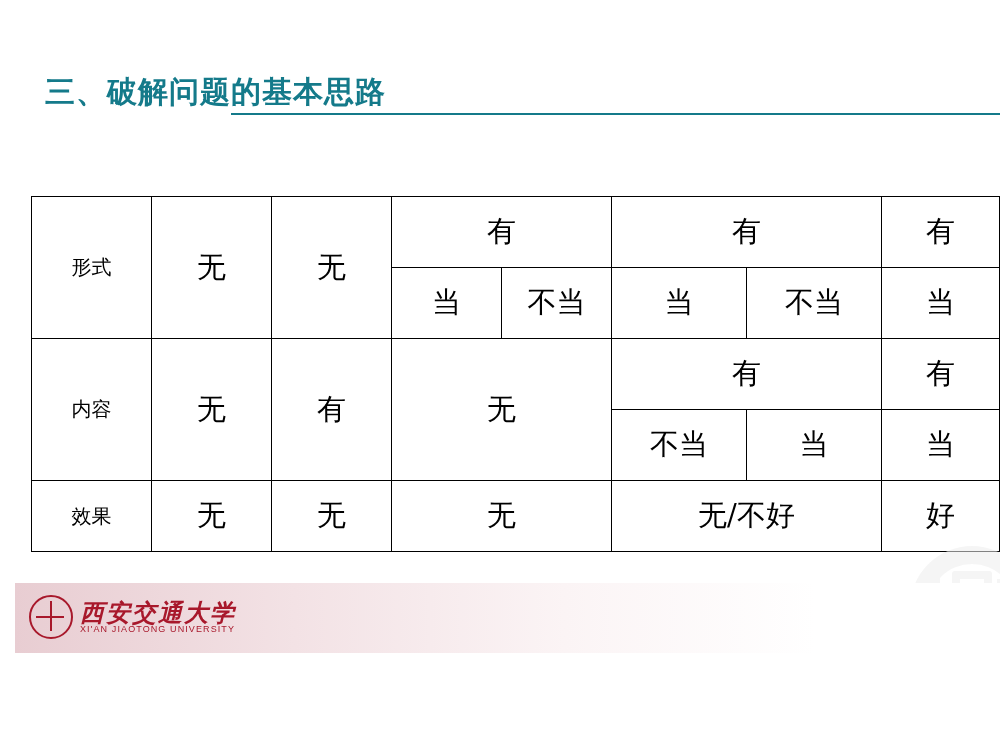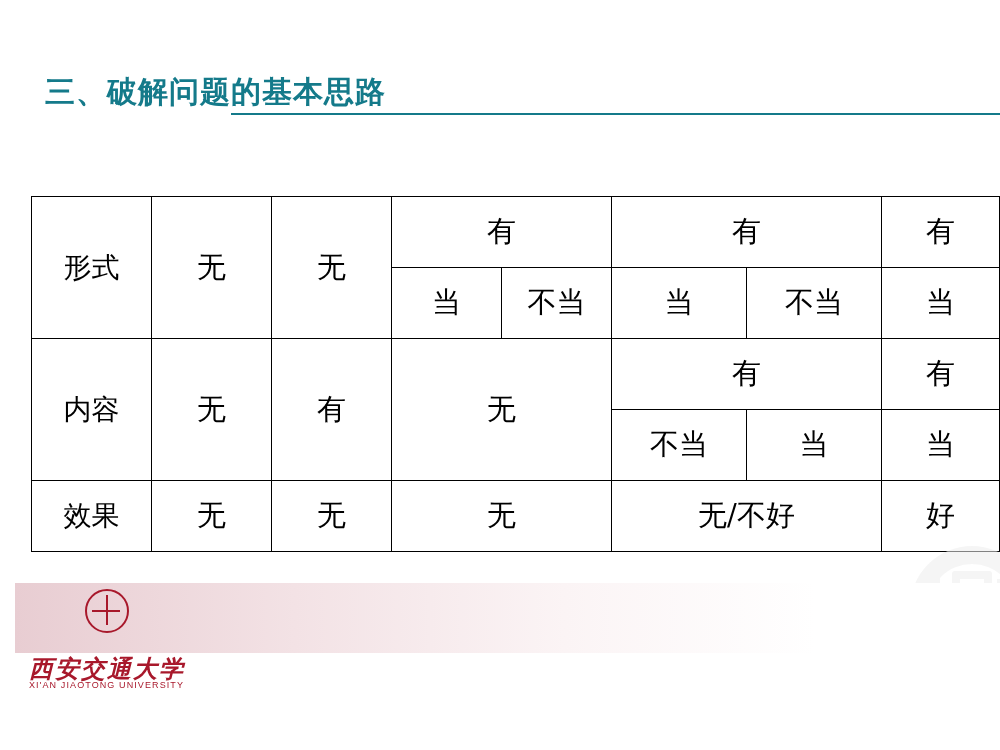--- a/index.html
+++ b/index.html
@@ -64,21 +64,21 @@
     border: 1px solid #000000;
     text-align: center;
     vertical-align: middle;
     font-family: "DejaVu Serif", serif;
     font-size: 29px;
     color: #000000;
     padding: 0;
     height: 70px;
   }
   .tbl td.label {
-    font-size: 28px;
+    font-size: 20px;
   }
   .tbl td.nb-bottom { border-bottom: none; }
   .tbl td.blank { border-left: none; border-right: none; }
 
   
   .gear {
     position: absolute;
     right: 10px;
     bottom: 0px;
     width: 220px;
@@ -106,22 +106,21 @@
     background: linear-gradient(to right, #e8cdd2 0%, #f3e2e5 28%, #fbf4f5 55%, #ffffff 80%);
   }
 
   .logo {
     position: absolute;
     left: 14px;
     bottom: 8px;
     height: 56px;
     display: flex;
     align-items: center;
-    gap: 24px;
-    flex-direction: column;
+    gap: 7px;
   }
   .logo-mark {
     width: 40px;
     height: 40px;
     border-radius: 50%;
     border: 2px solid #a8182b;
     position: relative;
     flex: none;
   }
   .logo-mark::before {

